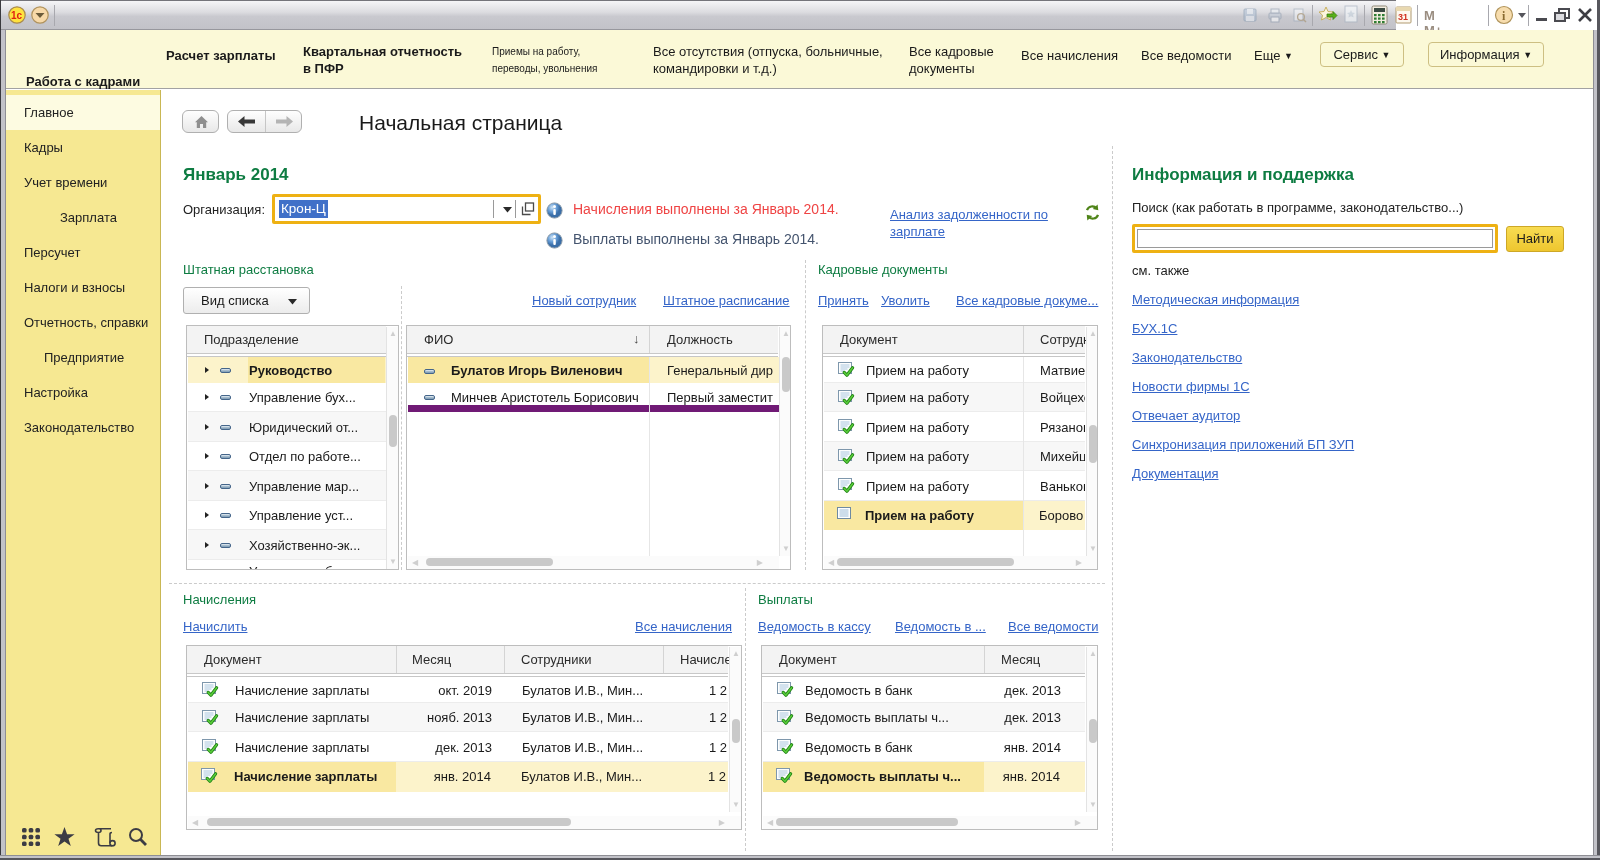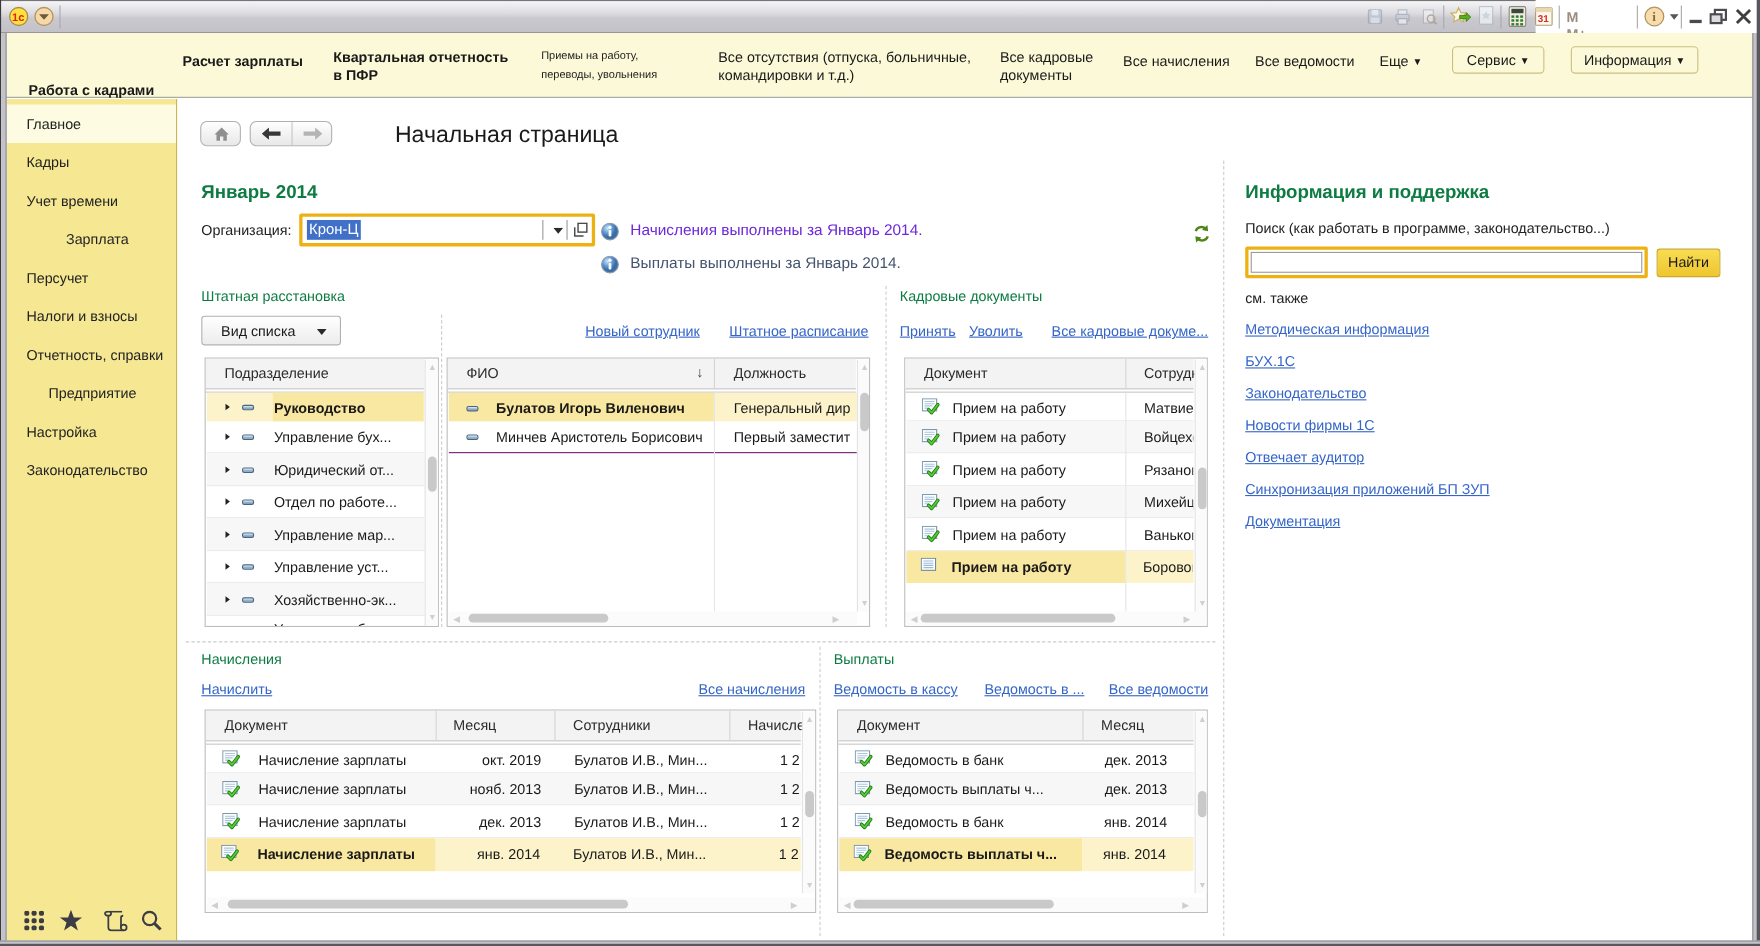--- a/index.html
+++ b/index.html
@@ -200,22 +200,23 @@
       </defs>
       <circle cx="8.5" cy="8.5" r="7.6" fill="url(#ig)" stroke="#8a9aa8" stroke-width="1"></circle>
       <rect x="7.3" y="7" width="2.5" height="6" rx="1" fill="#fff"></rect>
       <circle cx="8.5" cy="4.6" r="1.5" fill="#fff"></circle>
     </svg>
 <svg class="a" style="left:546px;top:232px;" width="17" height="17" viewBox="0 0 17 17">
       <circle cx="8.5" cy="8.5" r="7.6" fill="url(#ig)" stroke="#8a9aa8" stroke-width="1"></circle>
       <rect x="7.3" y="7" width="2.5" height="6" rx="1" fill="#fff"></rect>
       <circle cx="8.5" cy="4.6" r="1.5" fill="#fff"></circle>
     </svg>
-<div class="a" style="left:573px;top:201px;font-size:14px;color:#6d28d9;">Начисления выполнены за Январь 2014.</div>
+<div class="a" style="left:573px;top:201px;font-size:14px;color:#ef4444;">Начисления выполнены за Январь 2014.</div>
 <div class="a" style="left:573px;top:231px;font-size:14px;color:#44546e;">Выплаты выполнены за Январь 2014.</div>
+<div class="a lnk" style="left:890px;top:206px;width:164px;line-height:17px;white-space:normal;">Анализ задолженности по зарплате</div>
 <svg class="a" style="left:1084px;top:204px;" width="17" height="17" viewBox="0 0 17 17">
       <path d="M3 6.2 A5.6 5.6 0 0 1 12.6 4.4" fill="none" stroke="#4f8418" stroke-width="2.2"></path>
       <path d="M14 10.8 A5.6 5.6 0 0 1 4.4 12.6" fill="none" stroke="#4f8418" stroke-width="2.2"></path>
       <path d="M13.6 0.5 L14.3 6.3 L8.8 5 Z" fill="#4f8418"></path>
       <path d="M3.4 16.5 L2.7 10.7 L8.2 12 Z" fill="#4f8418"></path>
     </svg>
 
 <div class="a green" style="left:183px;top:262px;">Штатная расстановка</div>
 <div class="a btn" style="left:183px;top:287px;width:127px;height:27px;background:linear-gradient(#ffffff,#ececec);">
  <div style="position:absolute;left:17px;top:5px;">Вид списка</div>
@@ -315,21 +316,21 @@
         <span style="position:absolute;left:226px;top:5px;color:#444;">↓</span>
         <div style="position:absolute;left:242px;top:0;width:1px;height:27px;background:#d4d4d4;"></div>
         <span style="position:absolute;left:260px;top:6px;">Должность</span>
       </div>
  <div class="a" style="left:0;top:30px;width:371px;height:1px;background:#c6c6c6;"></div>
  <div class="a selb" style="left:1px;top:31px;width:241px;height:26px;"></div>
  <div class="a selp" style="left:242px;top:31px;width:130px;height:26px;"></div>
  <div class="pill" style="left:17px;top:43px;"></div>
  <div class="a b" style="left:44px;top:37px;">Булатов Игорь Виленович</div>
  <div class="a" style="left:260px;top:37px;width:112px;overflow:hidden;white-space:nowrap;">Генеральный дир</div>
- <div class="a row" style="left:1px;top:57px;width:371px;height:29px;border-bottom:1px solid #701a75;box-sizing:border-box;">
+ <div class="a row" style="left:1px;top:57px;width:371px;height:29px;border-bottom:7px solid #701a75;box-sizing:border-box;">
         <div class="pill" style="left:16px;top:12px;"></div>
         <span style="position:absolute;left:43px;top:7px;">Минчев Аристотель Борисович</span>
         <span style="position:absolute;left:259px;top:7px;width:112px;overflow:hidden;white-space:nowrap;display:inline-block;">Первый заместит</span>
       </div>
  <div class="cellsep" style="left:242px;top:31px;height:199px;"></div>
  <div class="a vsb" style="left:372px;top:1px;width:12px;height:229px;">
         <div class="thumb" style="left:2px;top:30px;width:8px;height:35px;"></div>
         <div class="sbarr" style="left:2px;top:3px;">▲</div>
         <div class="sbarr" style="left:2px;bottom:3px;">▼</div>
       </div>

